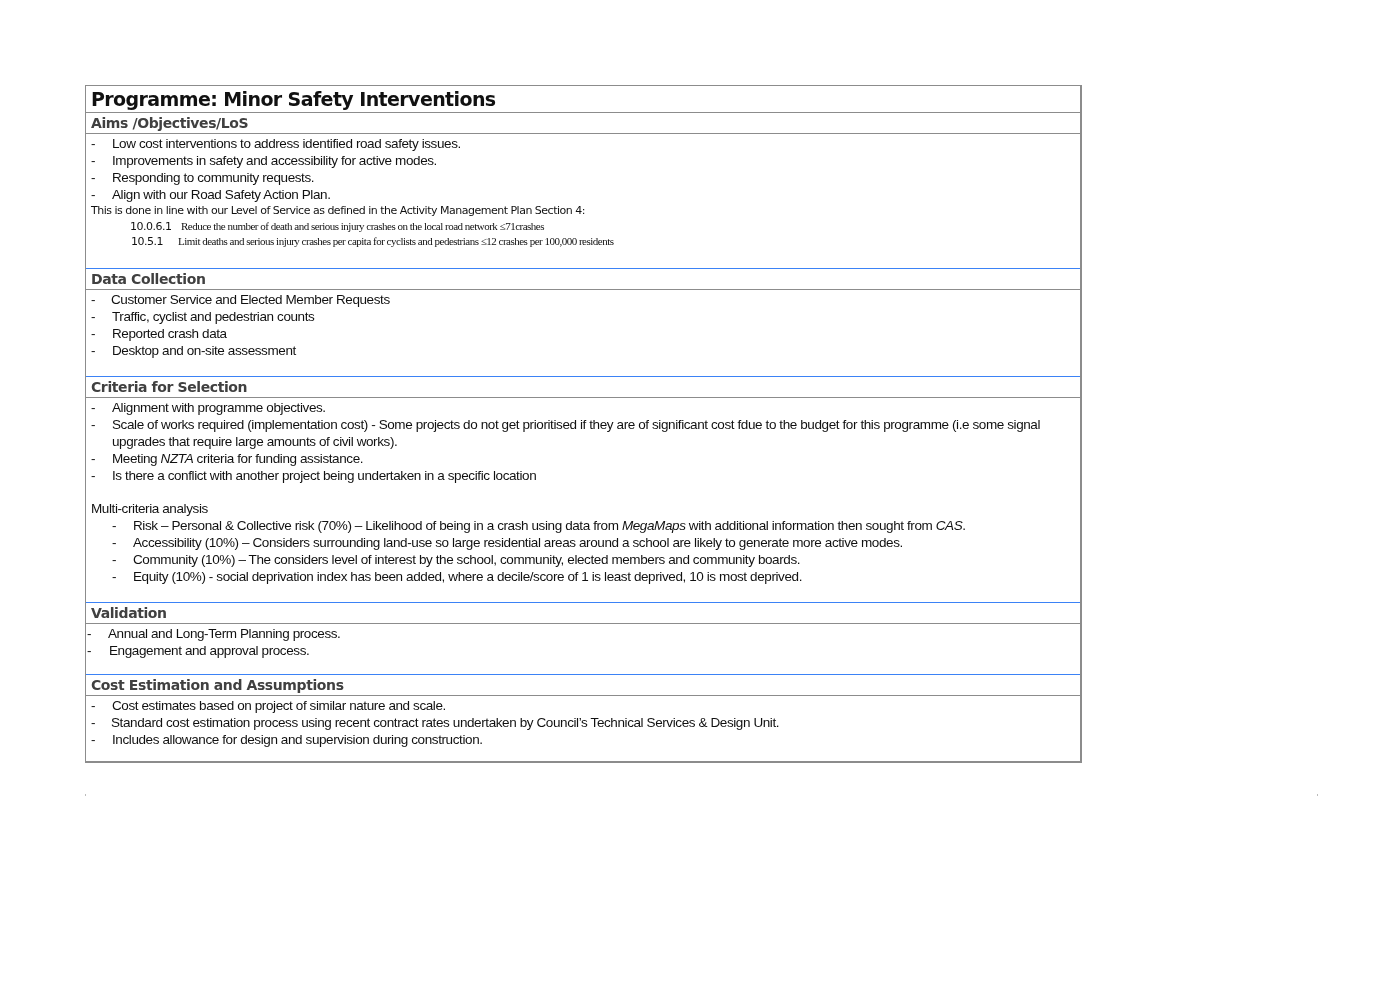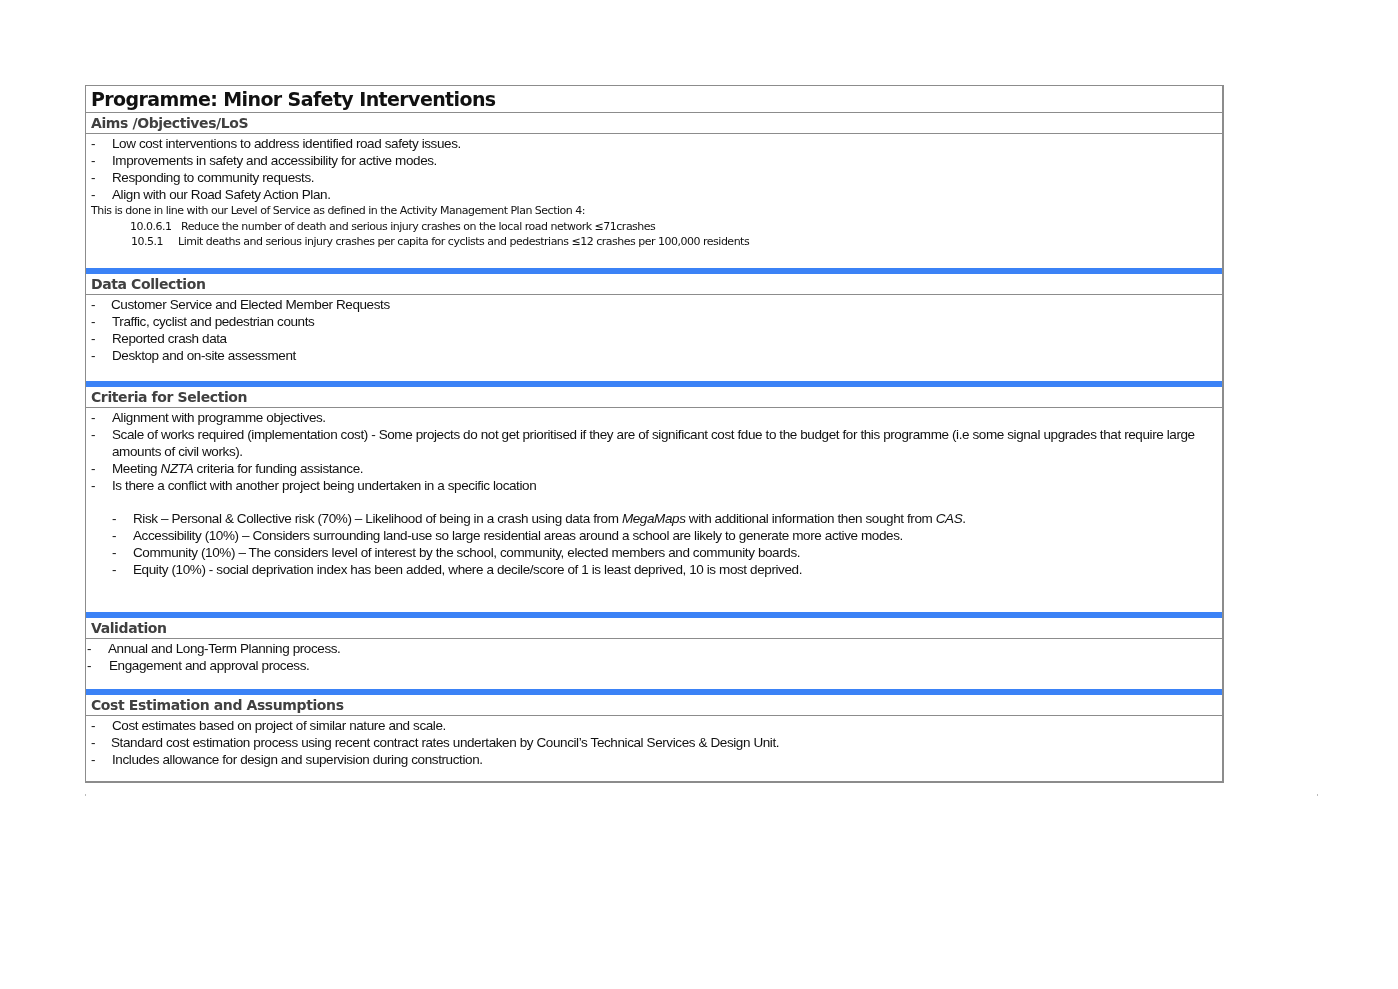--- a/index.html
+++ b/index.html
@@ -1,32 +1,32 @@
 <!DOCTYPE html>
 <html><head>
   <meta charset="utf-8">
   <style>
     html, body { margin: 0; padding: 0; background: #ffffff; }
     body { width: 1398px; height: 989px; position: relative; overflow: hidden; }
-    .page { position: absolute; left: 85px; top: 85px; width: 1139px; }
+    .page { position: absolute; left: 85px; top: 85px; width: 997px; }
     .tbl { border: 1px solid #8c8c8c; border-right: 2px solid #8c8c8c; border-bottom: 2px solid #8c8c8c; }
     .title-row { height: 26px; border-bottom: 1px solid #8c8c8c; padding-left: 5px; font-family: "DejaVu Sans", sans-serif; font-weight: bold; font-size: 19px; line-height: 27px; color: #111; letter-spacing: -0.6px; }
     .sec-head { border-bottom: 1px solid #8c8c8c; padding-left: 5px; font-family: "DejaVu Sans", sans-serif; font-weight: bold; font-size: 14px; line-height: 20px; height: 20px; color: #404040; letter-spacing: -0.4px; }
-    .sec-head.top-border { border-top: 6px solid #3b82f6; }
+    .sec-head.top-border { border-top: 1px solid #3b82f6; }
     .sec-body { font-family: "Liberation Sans", sans-serif; font-size: 13.5px; color: #111; letter-spacing: -0.4px; }
     .li { position: relative; height: 17px; line-height: 17px; padding-left: 26px; }
     .li .dash { position: absolute; left: 5px; top: 0; }
     .li.wrap { height: auto; }
     .li.indent { padding-left: 47px; }
     .li.indent .dash { left: 26px; }
     .plain { padding-left: 5px; height: 17px; line-height: 17px; }
     .los-intro { padding-left: 5px; font-family: "DejaVu Sans", sans-serif; font-size: 11px; line-height: 16px; letter-spacing: -0.5px; color: #111; }
     .los-item { font-family: "DejaVu Sans", sans-serif; font-size: 11px; line-height: 15px; letter-spacing: -0.5px; color: #111; position: relative; height: 15px; }
     .los-num { position: absolute; }
-    .los-text { position: absolute; }
+    .los-text { position: absolute; font-family: Liberation Serif, serif; }
     i { font-style: italic; }
     .dot { position: absolute; width: 1px; height: 2px; background: #bbb; }
   </style>
 </head>
 <body>
 
 <div class="page">
   <div class="tbl">
 
     <div class="title-row">Programme: Minor Safety Interventions</div>
@@ -58,20 +58,21 @@
 
     <div class="sec-head top-border">Criteria for Selection</div>
     <div class="sec-body" style="height:100px; padding-top:1px;">
       <div class="li"><span class="dash">-</span><span>Alignment with programme objectives.</span></div>
       <div class="li wrap" style="padding-right:20px; line-height:17px;"><span class="dash">-</span><span>Scale of works required (implementation cost) - Some projects do not get prioritised if they are of significant cost fdue to the budget for this programme (i.e some signal upgrades that require large amounts of civil works).</span></div>
       <div class="li"><span class="dash">-</span><span>Meeting</span> <i>NZTA</i><span> criteria for funding assistance.</span></div>
       <div class="li"><span class="dash">-</span><span>Is there  a conflict with another project being undertaken in a specific location</span></div>
     </div>
 
     <div class="sec-body" style="height:102px; padding-top:1px;">
+      <div class="plain">Multi-criteria analysis</div>
       <div class="li indent"><span class="dash">-</span><span>Risk – Personal &amp; Collective risk (70%) – Likelihood of being in a crash using data from </span><i>MegaMaps</i><span> with additional information then sought from </span><i>CAS</i><span>.</span></div>
       <div class="li indent"><span class="dash">-</span><span>Accessibility (10%) – Considers surrounding land-use so large residential areas around a school are likely to generate more active modes.</span></div>
       <div class="li indent"><span class="dash">-</span><span>Community (10%) – The considers level of interest by the school, community, elected members and community boards.</span></div>
       <div class="li indent"><span class="dash">-</span><span>Equity (10%) - social deprivation index has been added, where a decile/score of 1 is least deprived, 10 is most deprived.</span></div>
     </div>
 
     <div class="sec-head top-border">Validation</div>
     <div class="sec-body" style="height:49px; padding-top:1px;">
       <div class="li" style="padding-left:22px;"><span class="dash" style="left:1px;">-</span><span>Annual and Long-Term Planning process.</span></div>
       <div class="li" style="padding-left:23px;"><span class="dash" style="left:1px;">-</span><span>Engagement and approval process.</span></div>

